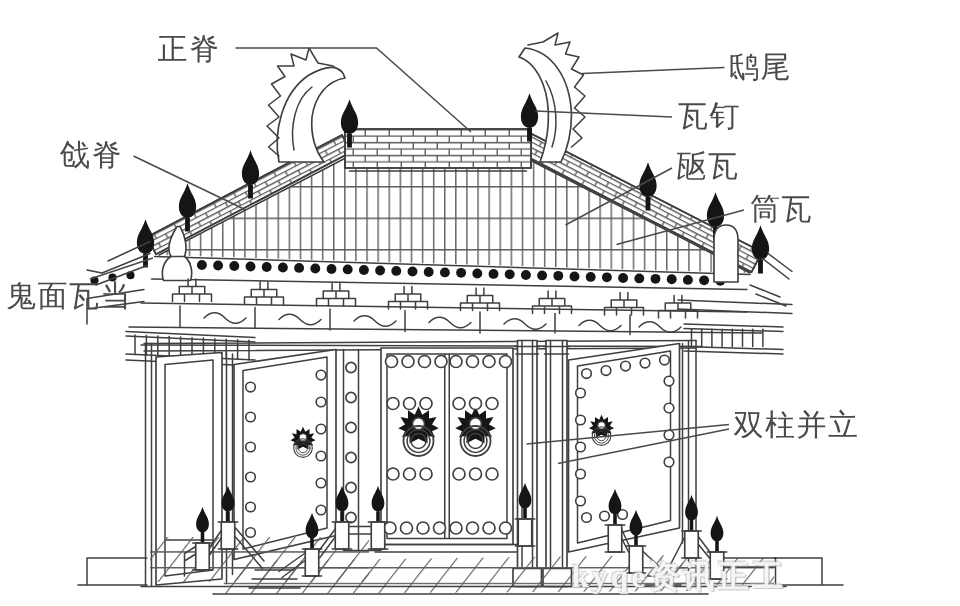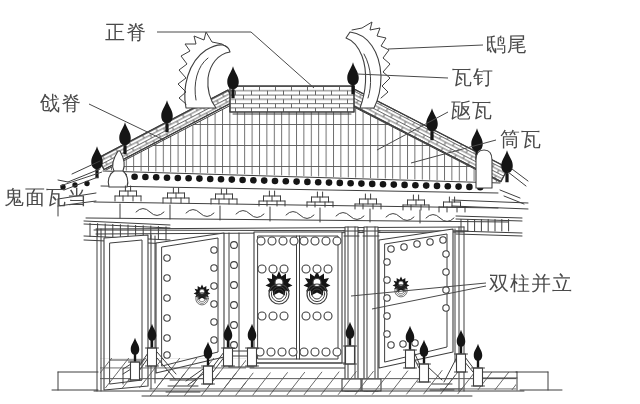--- a/index.html
+++ b/index.html
@@ -375,13 +375,14 @@
     <text class="lbl" x="486" y="51">鸱尾</text>
     <text class="lbl" x="452" y="84">瓦钉</text>
     <text class="lbl" x="40" y="110">戗脊</text>
     <text class="lbl" x="451" y="117">瓪瓦</text>
     <text class="lbl" x="500" y="146">筒瓦</text>
     <text class="lbl" x="4" y="204">鬼面瓦当</text>
     <text class="lbl" x="489" y="290">双柱并立</text>
   </g>
 </svg>
 
+<div class="watermark">kyqe资讯正工</div>
 </div>
 
 </body></html>

